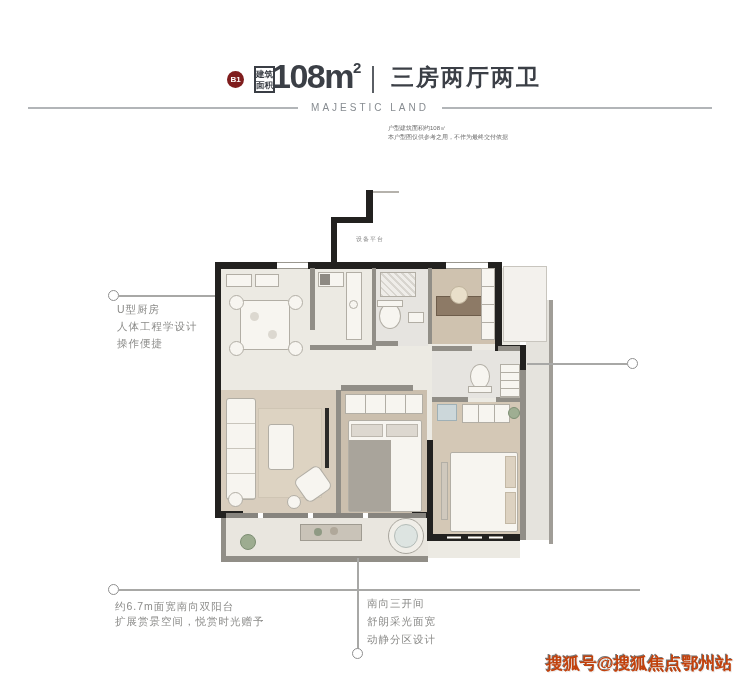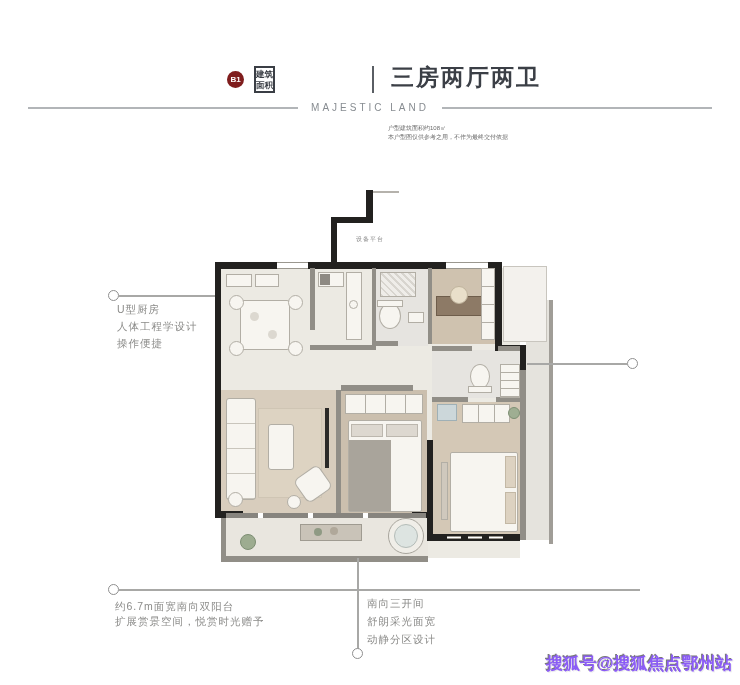--- a/index.html
+++ b/index.html
@@ -32,31 +32,35 @@
   .plabel{position:absolute;left:350px;top:235px;width:40px;font-size:6px;letter-spacing:1px;
           color:#8a8a8a;text-align:center;}
   
   .co-circle{position:absolute;width:11px;height:11px;border:1.5px solid #8f8f8f;border-radius:50%;
              background:#fff;box-sizing:border-box;}
   .co-line{position:absolute;background:#a8a8a6;}
   .co-text{position:absolute;color:#8b8b89;font-size:10.5px;letter-spacing:1px;line-height:17px;}
   .co-text.tight{line-height:15px;}
   .co-text.r{text-align:right;}
   .watermark{position:absolute;left:546px;top:652px;width:192px;font-size:17px;font-weight:bold;
-             color:#8b5cf6;text-shadow:1px 1px 0 #ededed,-1px -1px 0 #787878;white-space:nowrap;}
+             color:#c2410c;text-shadow:1px 1px 0 #ededed,-1px -1px 0 #787878;white-space:nowrap;}
 </style>
 </head>
 <body>
 
 <div class="stage">
 
   <div class="badge">B1</div>
   <div class="tag">
     <div>建筑</div>
     <div>面积约</div>
+  </div>
+  <div class="area">
+    <span>108m</span>
+    <span class="sup">2</span>
   </div>
   <div class="vline"></div>
   <div class="layout-txt">三房两厅两卫</div>
   <div class="brand-row">
     <div class="line"></div>
     <div class="txt">MAJESTIC LAND</div>
     <div class="line"></div>
   </div>
   <div class="disclaimer">
     <div>户型建筑面积约108㎡</div>

